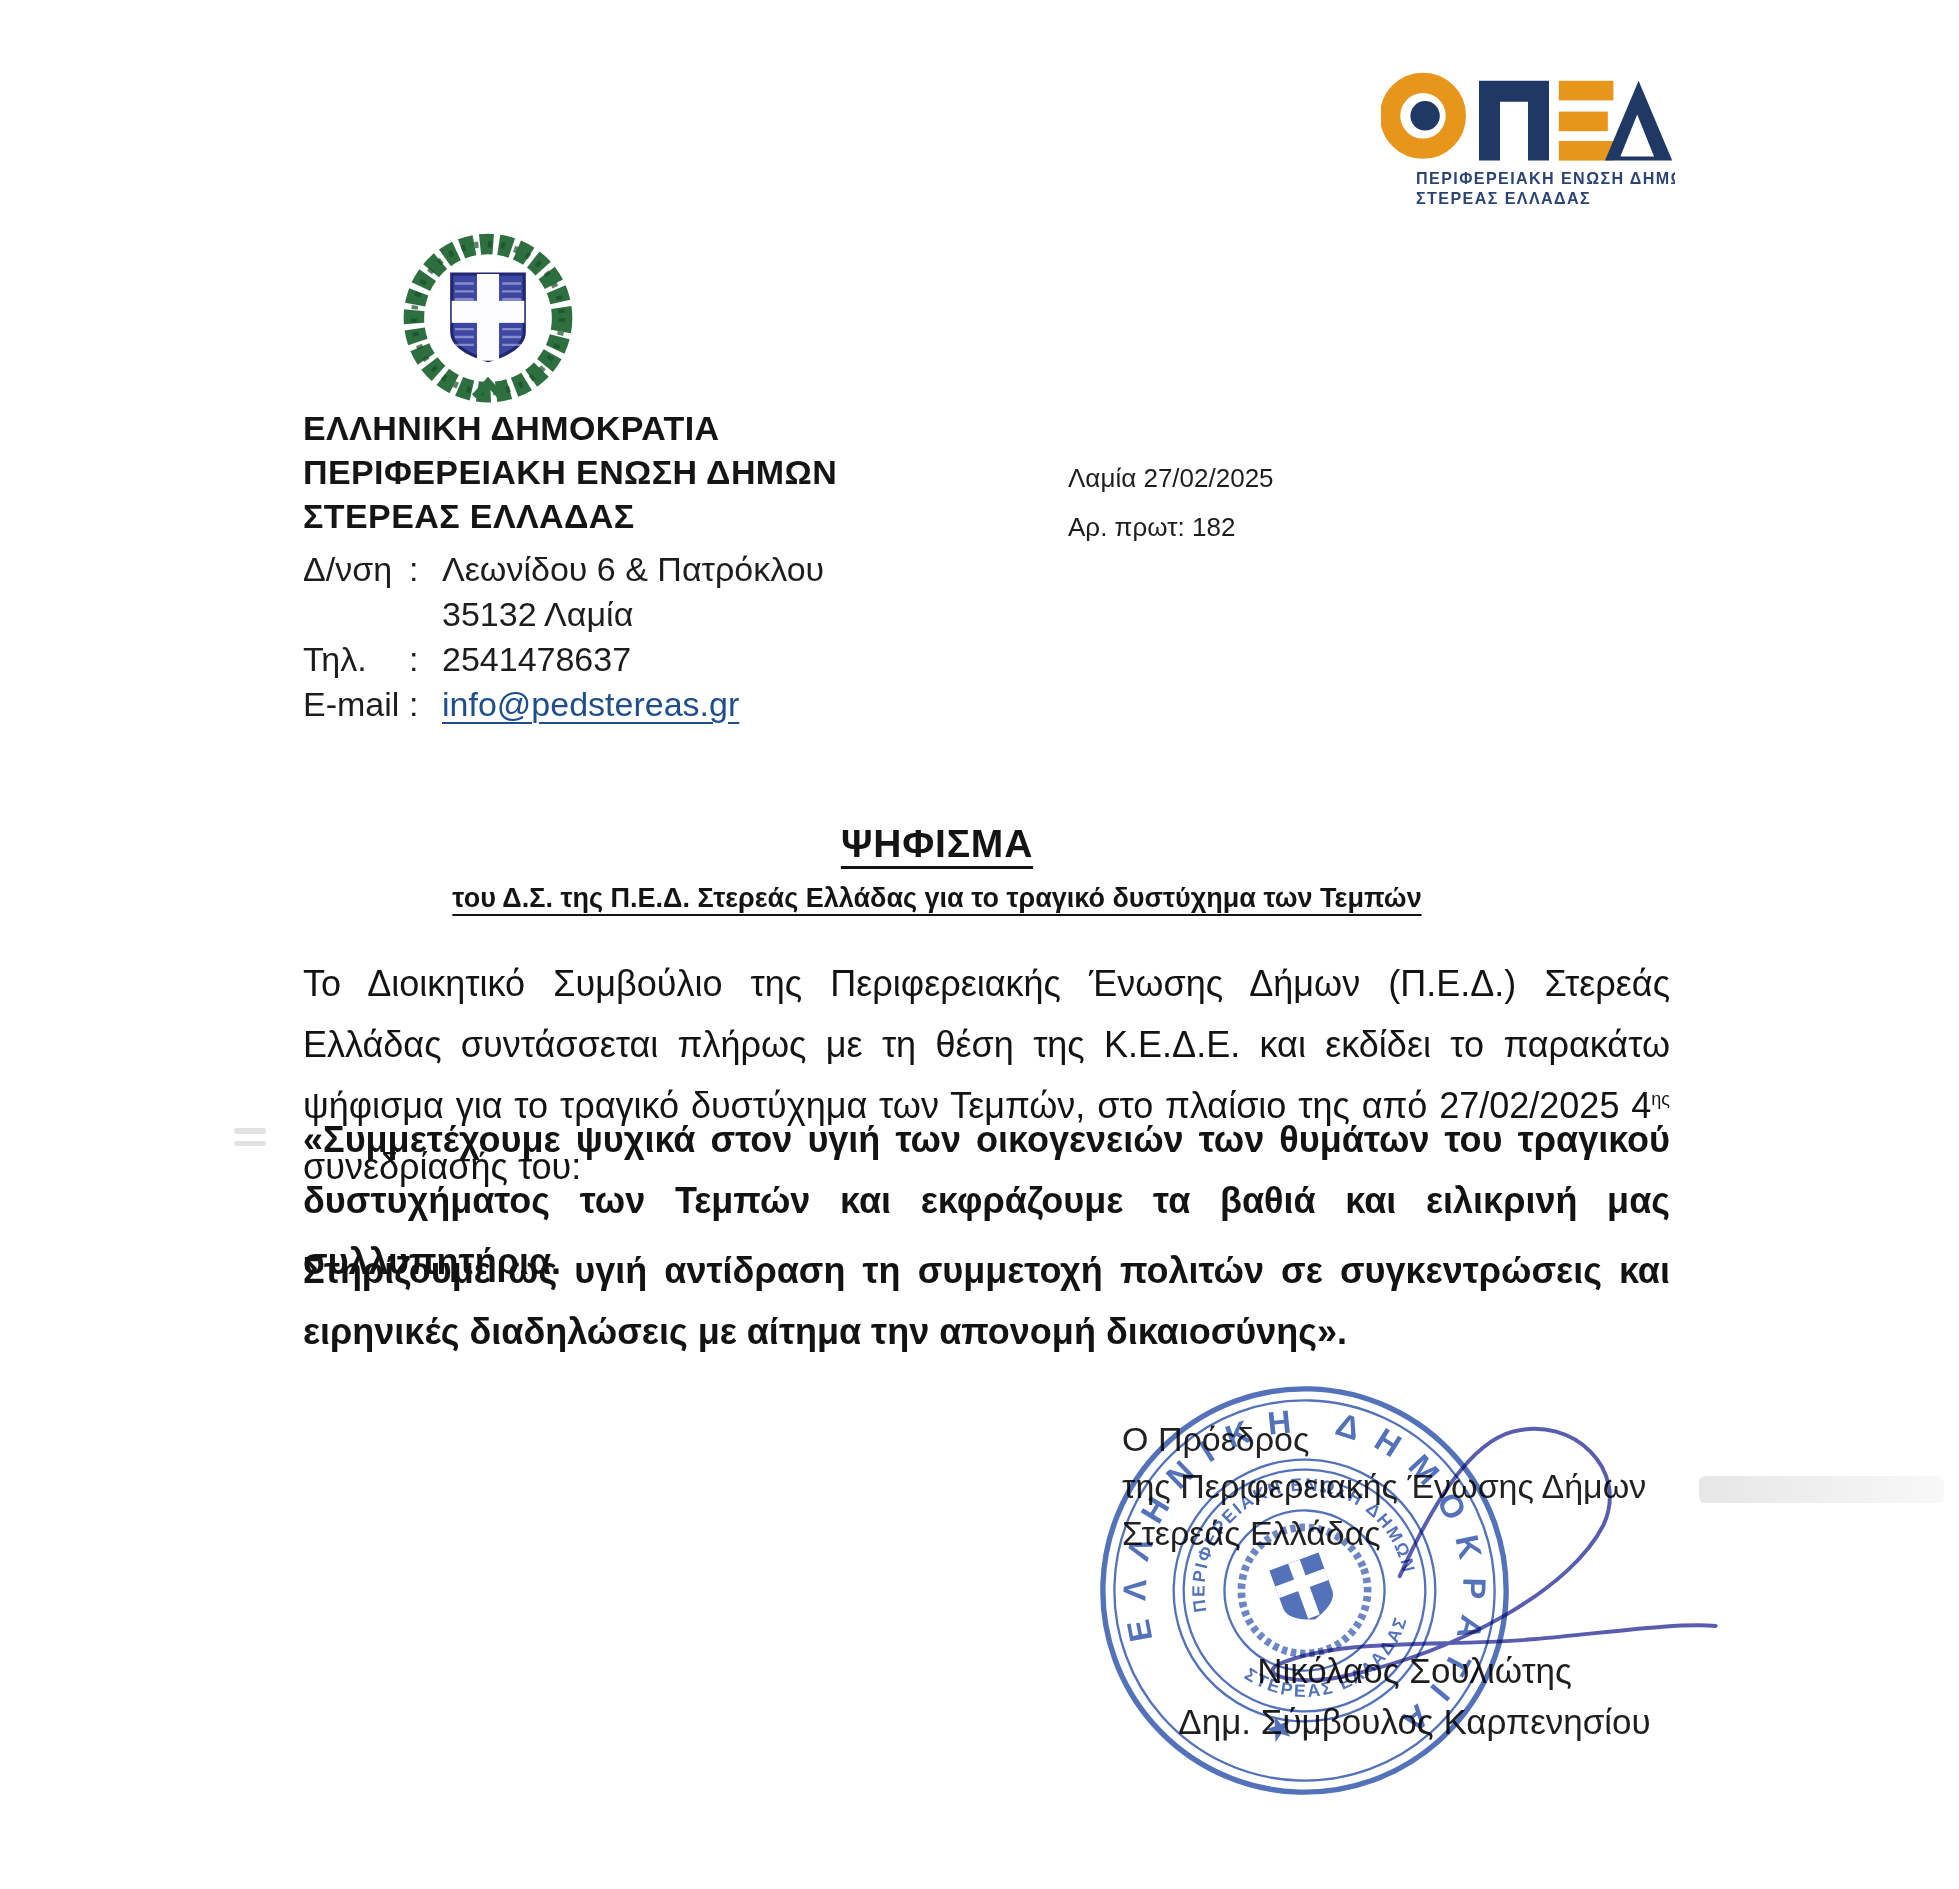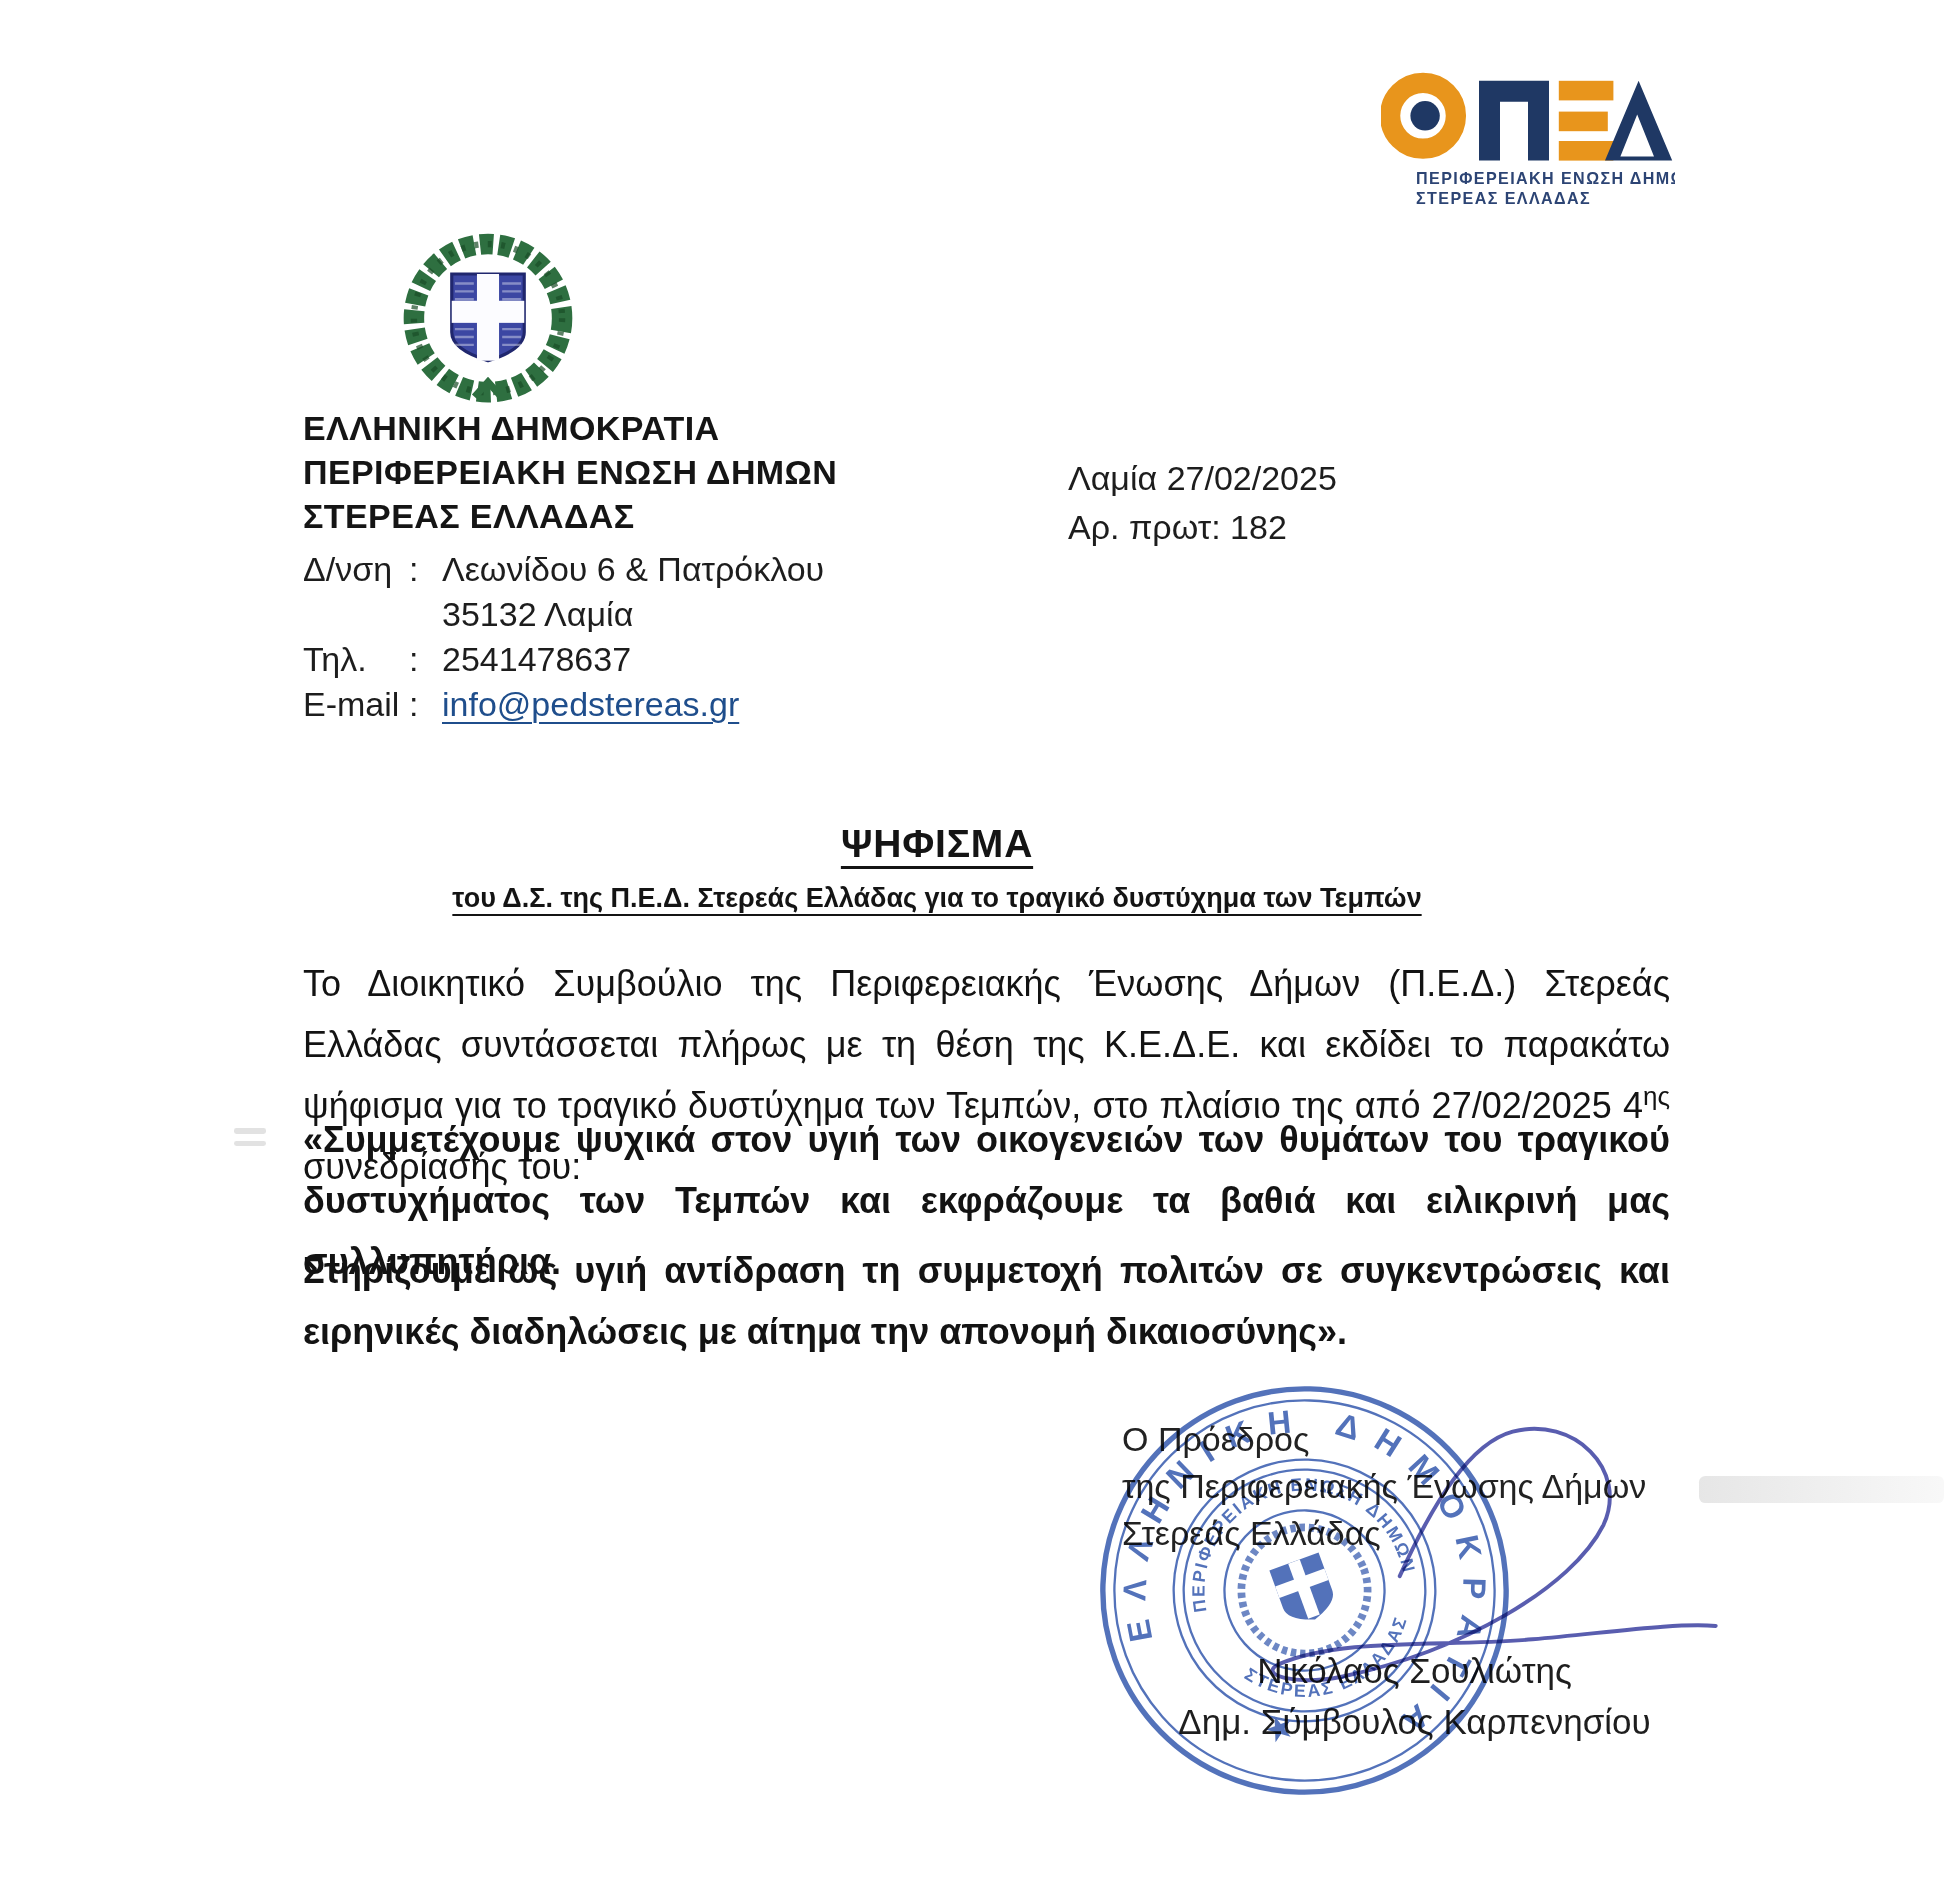--- a/index.html
+++ b/index.html
@@ -13,31 +13,31 @@
   .ped-logo svg { display:block; width:100%; height:auto; }
   
   .emblem { position:absolute; left:395px; top:231px; width:186px; height:179px; }
   .emblem svg { display:block; width:100%; height:100%; }
   
   .org-block { position:absolute; left:303px; top:406px; font-size:34px; font-weight:700; line-height:44px; letter-spacing:0.4px; color:#151515; }
   .contact { position:absolute; left:303px; top:547px; display:grid; grid-template-columns:106px 33px auto; font-size:34px; line-height:45px; color:#1d1d1d; }
   .contact .cell { white-space:nowrap; }
   .link { color:#1f4e8c; text-decoration:underline; text-underline-offset:5.5px; text-decoration-thickness:2.4px; }
   
-  .meta { position:absolute; left:1068px; top:454px; font-size:34px; line-height:49px; color:#1d1d1d; }
+  .meta { position:absolute; left:1068px; top:454px; font-size:26px; line-height:49px; color:#1d1d1d; }
   
   .title-block { position:absolute; left:0; top:822px; width:1874px; text-align:center; }
   .title-main { display:inline-block; font-size:39px; font-weight:700; letter-spacing:0.8px; text-decoration:underline; text-decoration-thickness:3.2px; text-underline-offset:8.7px; color:#141414; }
   .title-sub { display:block; margin-top:16.6px; font-size:27px; font-weight:700; text-decoration:underline; text-decoration-thickness:2.4px; text-underline-offset:7.1px; color:#141414; }
   
   .para { position:absolute; left:303px; width:1367px; font-size:36px; line-height:61px; text-align:justify; color:#131313; }
   .p1 { top:953px; font-weight:400; }
   .p2 { top:1109px; font-weight:700; }
   .p3 { top:1240px; font-weight:700; }
-  .para sup { font-size:26px; line-height:0; vertical-align:super; }
+  .para sup { font-size:18px; line-height:0; vertical-align:super; }
   
   .sig-block { position:absolute; left:1122px; top:1416px; width:585px; text-align:left; font-size:34px; line-height:47px; color:#222; }
   .sig-name-block { position:absolute; left:1122px; top:1645px; width:585px; text-align:center; font-size:35px; line-height:51px; color:#1e1e1e; }
   
   .stamp { position:absolute; left:1089px; top:1375px; width:431px; height:431px; mix-blend-mode:multiply; opacity:.92; }
   .signature-svg { position:absolute; left:0; top:0; width:1959px; height:1890px; mix-blend-mode:multiply; pointer-events:none; }
   
   .artifact-eq { position:absolute; left:234px; top:1128px; width:32px; height:20.5px; opacity:.45; }
   .artifact-eq i { display:block; height:5.5px; margin-bottom:7.1px; background:#bfbfbf; border-radius:2.4px; }
   .smudge { position:absolute; left:1699px; top:1476px; width:245px; height:27px; background:linear-gradient(90deg, rgba(80,80,80,.14), rgba(80,80,80,.04)); border-radius:6.3px; }

